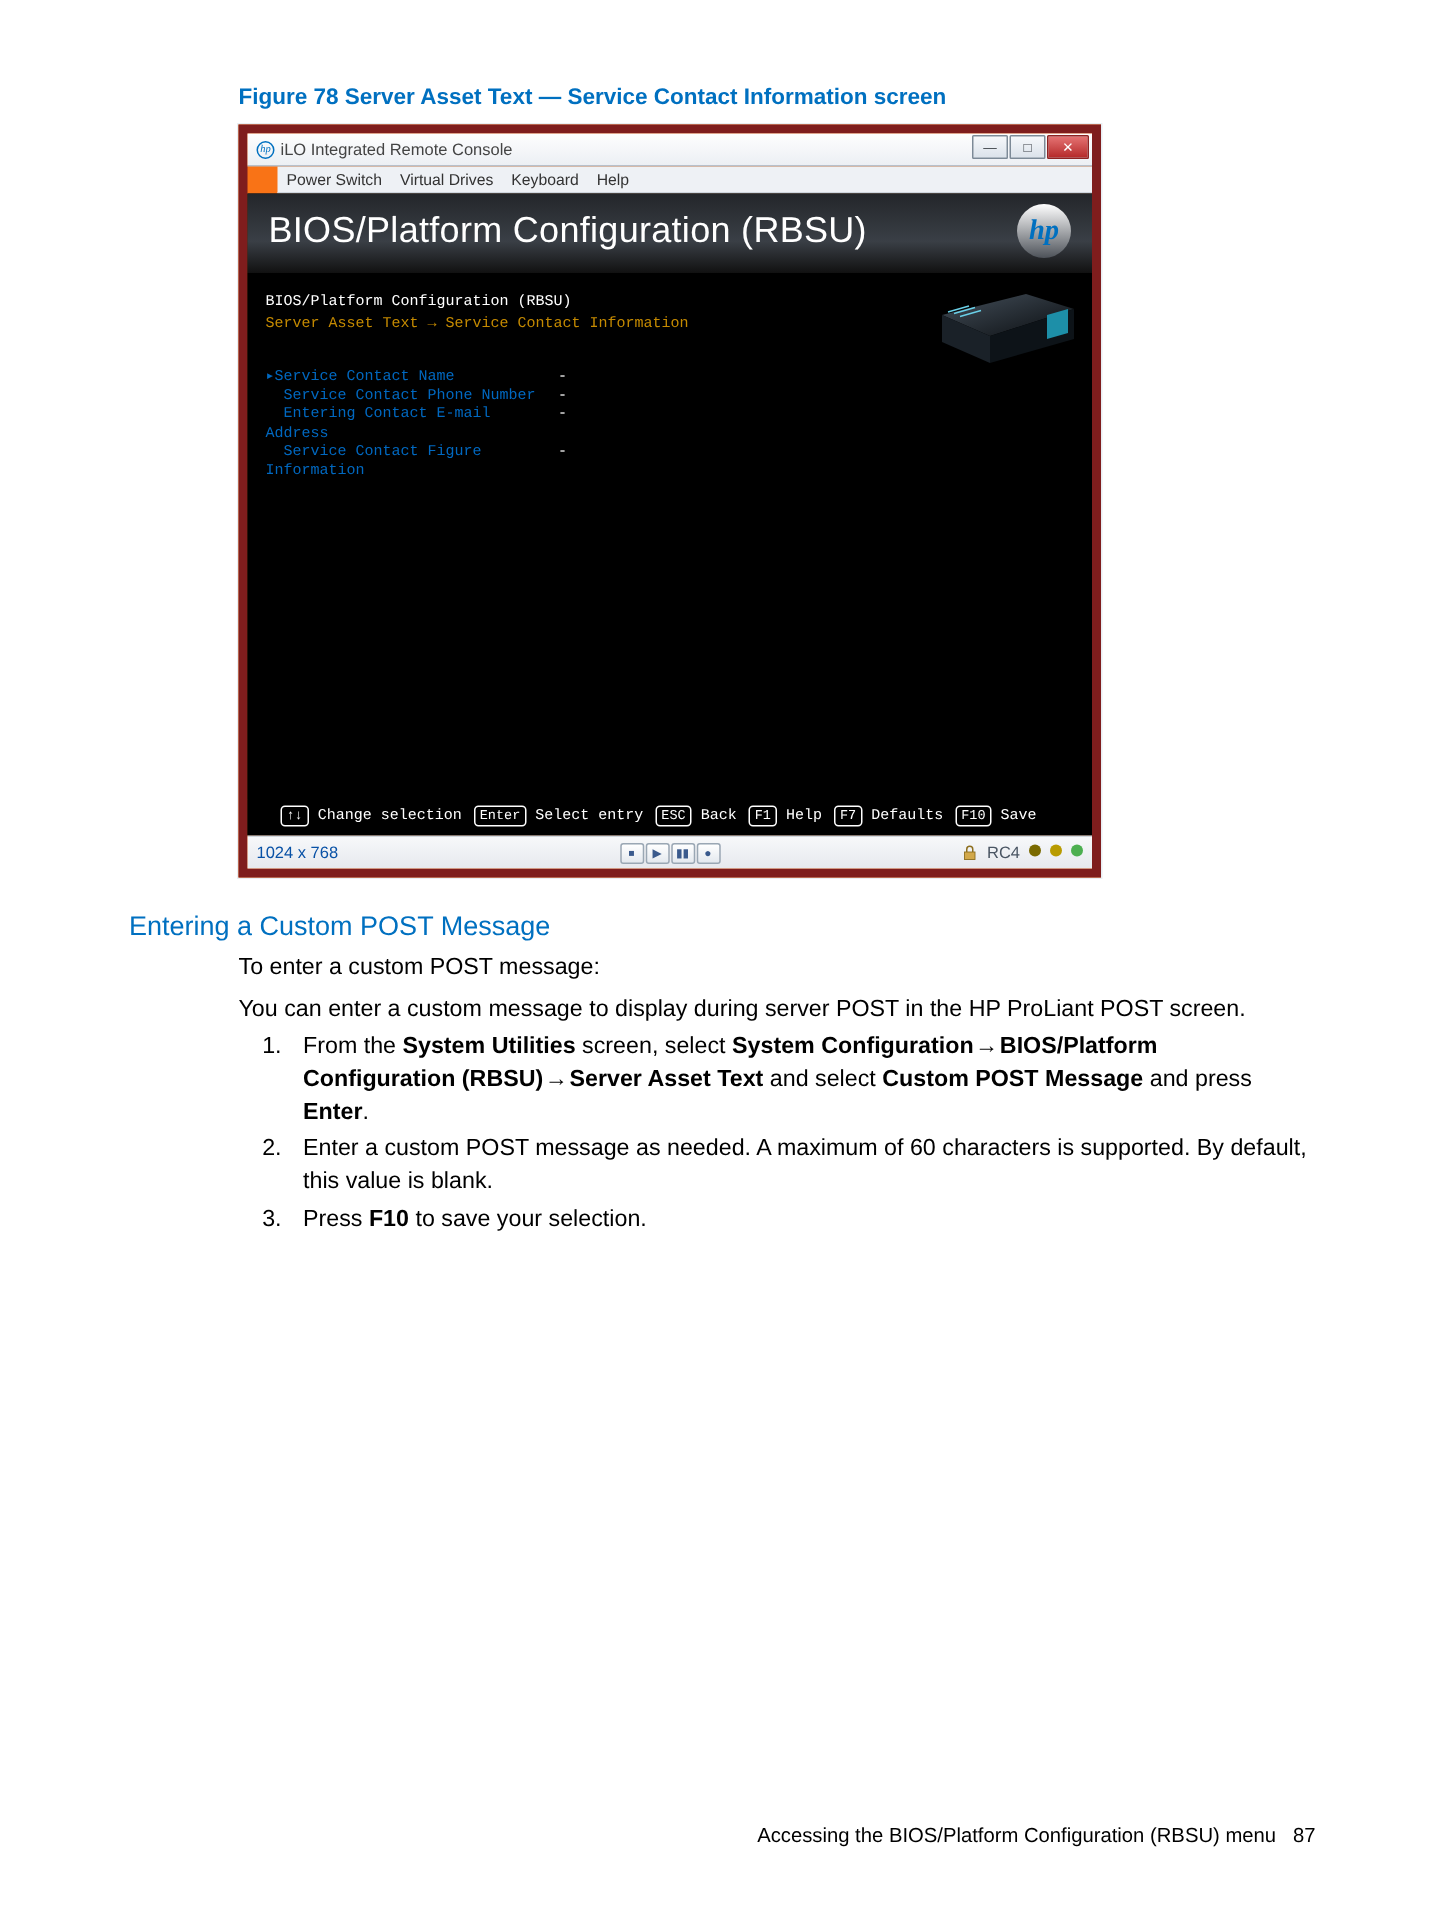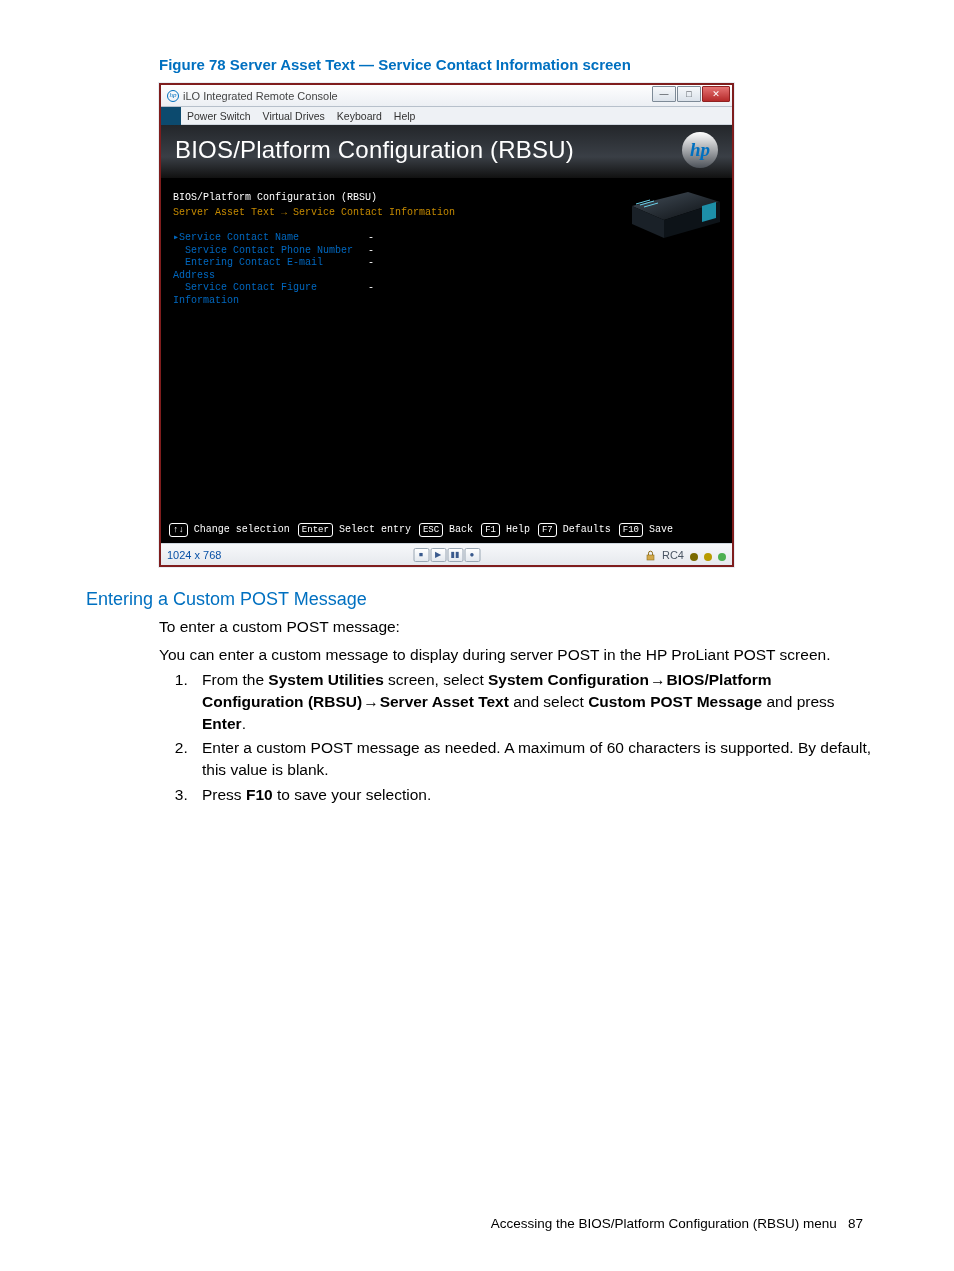--- a/index.html
+++ b/index.html
@@ -1,60 +1,60 @@
 <!DOCTYPE html>
 <html><head>
 <meta charset="utf-8">
 <style>
   * { box-sizing: border-box; margin:0; padding:0; }
   html,body { width:954px; height:1271px; background:#fff; font-family: Arial, Helvetica, sans-serif; color:#000; font-size:15px; }
   .page { width:954px; height:1271px; position:relative; padding:56px 80px 40px 86px; }
   .figcaption { color:#0070c0; font-weight:700; font-size:15px; margin:0 0 10px 73px; }
-  .win-frame { width:575px; border:2px solid #7f1d1d; margin:0 0 22px 73px; box-shadow:0 0 0 1px #e9eef3; background:#0c4a6e; position:relative; }
+  .win-frame { width:575px; border:6px solid #7f1d1d; margin:0 0 22px 73px; box-shadow:0 0 0 1px #e9eef3; background:#f97316; position:relative; }
   .titlebar { height:22px; background:linear-gradient(#fefefe,#eceff4); border-bottom:1px solid #b7c0cb; display:flex; align-items:center; position:relative; padding-left:6px; }
   .titlebar .hp-dot{ width:12px; height:12px; border-radius:50%; border:1.5px solid #0070c0; display:flex; align-items:center; justify-content:center; font-size:7px; font-style:italic; font-family:"Times New Roman",serif; color:#0070c0; margin-right:4px; line-height:1; }
   .titlebar-text { font-size:11px; color:#444; }
   .win-btns { position:absolute; right:2px; top:1px; display:flex; gap:1px; }
   .win-btn { width:24px; height:16px; border:1px solid #7d8a97; border-radius:1px; display:flex; align-items:center; justify-content:center; color:#3a3f45; background:linear-gradient(#f6f8fb,#dbe2ea); font-size:9px; }
   .win-btn.close{ background:linear-gradient(#e57373,#b52a2a); color:#fff; border-color:#8f2222; width:28px; }
   .menubar { height:18px; background:#eef1f5; border-bottom:1px solid #cfd6de; display:flex; align-items:center; padding-left:6px; gap:12px;margin-left:20px; }
   .menubar span{ font-size:10.5px; color:#333; }
   .bios-area{ background:#000; color:#fff; }
   .bios-header{ display:flex; align-items:center; justify-content:space-between; background:linear-gradient(#23262a,#3a3f46 60%,#111); border-bottom:4px solid #000; padding:7px 14px 10px 14px; }
   .bios-header-title{ font-family:"Futura","Arial Narrow",Arial,sans-serif; font-weight:400; font-size:24px; color:#fff; letter-spacing:0.2px; }
   .hp-logo-big { width:36px; height:36px; border-radius:50%; background:linear-gradient(#ffffff,#4d5259); display:flex; align-items:center; justify-content:center; font-family:"Times New Roman",serif; font-style:italic; font-weight:700; font-size:19px; color:#0070c0; }
   .bios-body{ min-height:300px; padding:10px 12px 4px 12px; font-family:"Courier New",monospace; font-size:10px; position:relative; background:#000; }
   .path1{ color:#fff; }
   .path2{ color:#c58a00; margin-top:4px; }
-  .opts{ margin-top:14px; }
+  .opts{ margin-top:24px; }
   .opt-row{ display:flex; color:#0068c0; line-height:1.25; }
   .opt-label{ width:195px; }
   .opt-label.selected::before{ content:"\25B8 "; color:#0068c0; }
   .opt-label.unsel::before{ content:"  "; white-space:pre; }
   .opt-val{ color:#fff; }
   .server-img{ position:absolute; right:10px; top:6px; width:92px; height:52px; }
   .server-img svg{ width:100%; height:100%; }
-  .keybar{ background:#000; display:flex; gap:8px; align-items:center; padding:4px 8px 6px 8px; font-family:"Courier New",monospace; font-size:10px; color:#fff; }
+  .keybar{ background:#000; display:flex; gap:8px; align-items:center; padding:4px 8px 6px 22px; font-family:"Courier New",monospace; font-size:10px; color:#fff; }
   .keycap{ border:1px solid #fff; border-radius:3px; padding:0 3px; font-size:9px; display:inline-block; line-height:12px; }
   .statusbar{ height:22px; background:linear-gradient(#f7f8fa,#e6e9ee); border-top:1px solid #cfd6de; display:flex; align-items:center; padding:0 6px; font-size:11px; color:#0851a6; position:relative; }
   .statusbar .res{ }
   .sb-center{ position:absolute; left:50%; transform:translateX(-50%); display:flex; gap:1px; }
   .sb-btn{ width:16px; height:14px; border:1px solid #9aa7b4; background:linear-gradient(#fff,#e4e9ef); border-radius:2px; display:flex; align-items:center; justify-content:center; font-size:8px; color:#3a5a8d; }
-  .sb-right{ position:absolute; right:6px; display:flex; align-items:flex-end; gap:6px; }
+  .sb-right{ position:absolute; right:6px; display:flex; align-items:flex-start; gap:6px; }
   .sb-right .lock{ width:11px; height:11px; }
   .sb-right .rc4{ font-size:11px; color:#4a5563; }
   .dot{ width:8px; height:8px; border-radius:50%; display:inline-block; }
   .dot.red{background:#7a6a00;} .dot.yel{background:#b89b00;} .dot.grn{background:#4caf50;}
   .h2 { color:#0070c0; font-size:18px; font-weight:400; margin:6px 0 6px 0; }
   .body-para { margin:6px 0 4px 73px; font-size:15.5px; line-height:1.4; }
   ol.steps { margin:4px 0 0 88px; font-size:15.5px; line-height:1.4; padding-left:18px; }
   ol.steps li{ padding-left:10px; margin-bottom:3px; }
   .b{ font-weight:bold; }
   .arrow{ padding:0 1px; }
-  .footer{ position:absolute; bottom:40px; right:91px; font-size:13.5px; color:#000;margin-top:36px; }
+  .footer{ position:absolute; bottom:40px; right:77px; font-size:13.5px; color:#000;margin-top:36px; }
 </style>
 </head>
 <body>
 <div class="page">
 
 <div class="figcaption">Figure 78 Server Asset Text — Service Contact Information screen</div>
 
 <div class="win-frame">
   <div class="titlebar">
     <span class="hp-dot">hp</span>

